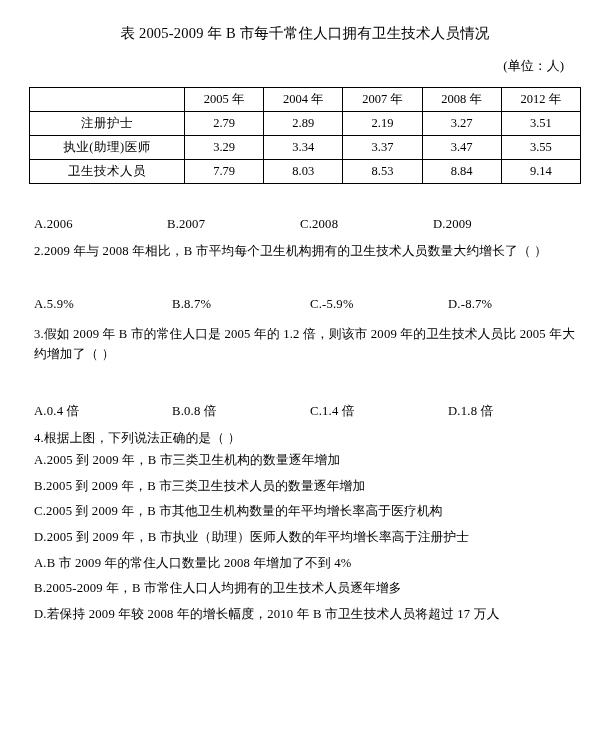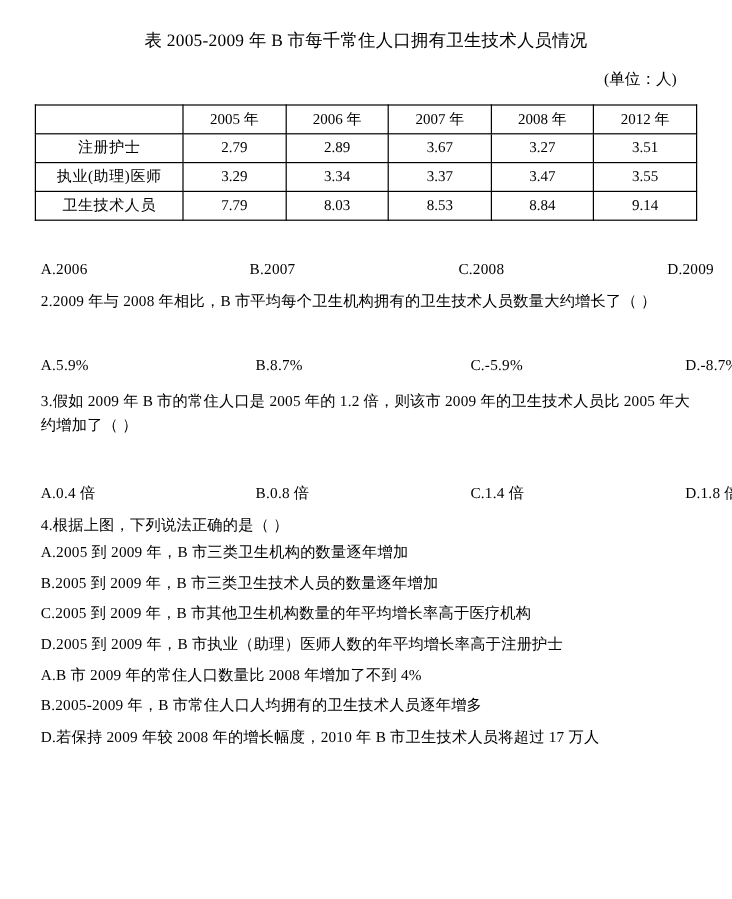--- a/index.html
+++ b/index.html
@@ -39,21 +39,21 @@
     margin: 12px auto 0 auto;
     width: 552px;
     table-layout: fixed;
     font-size: 12.5px;
   }
   table.data-table td {
     border: 1px solid #000000;
     height: 21px;
     text-align: center;
     vertical-align: middle;
-    padding: 1px 2px;
+    padding: 1px 18px;
     line-height: 19px;
   }
   table.data-table td.rowhead {
     width: 118px;
     letter-spacing: 0.5px;
   }
   table.data-table td.corner {
     border-left: 1px solid #000000;
   }
   .questions {
@@ -67,21 +67,20 @@
   .q-stem {
     margin: 0 0 9px 0;
     letter-spacing: 0.2px;
   }
   .q-stem.two-line {
     line-height: 1.55;
   }
   .opts-row {
     display: flex;
     margin: 0 0 14px 0;
-    gap: 41px;
   }
   .opts-row .opt {
     letter-spacing: 0.2px;
   }
   .opts-row.w4 .opt {
     width: 133px;
     flex: 0 0 133px;
   }
   .opts-row.w4b .opt {
     width: 138px;
@@ -100,30 +99,30 @@
 
   <div class="title">表 2005-2009 年 B 市每千常住人口拥有卫生技术人员情况</div>
 
   <div class="unit-line">(单位：人)</div>
 
   <table class="data-table">
     <tbody>
       <tr>
         <td class="rowhead corner"></td>
         <td>2005 年</td>
-        <td>2006 年</td>
+        <td>2004 年</td>
         <td>2007 年</td>
         <td>2008 年</td>
         <td>2012 年</td>
       </tr>
       <tr>
         <td class="rowhead">注册护士</td>
         <td>2.79</td>
         <td>2.89</td>
-        <td>3.67</td>
+        <td>2.19</td>
         <td>3.27</td>
         <td>3.51</td>
       </tr>
       <tr>
         <td class="rowhead">执业(助理)医师</td>
         <td>3.29</td>
         <td>3.34</td>
         <td>3.37</td>
         <td>3.47</td>
         <td>3.55</td>

